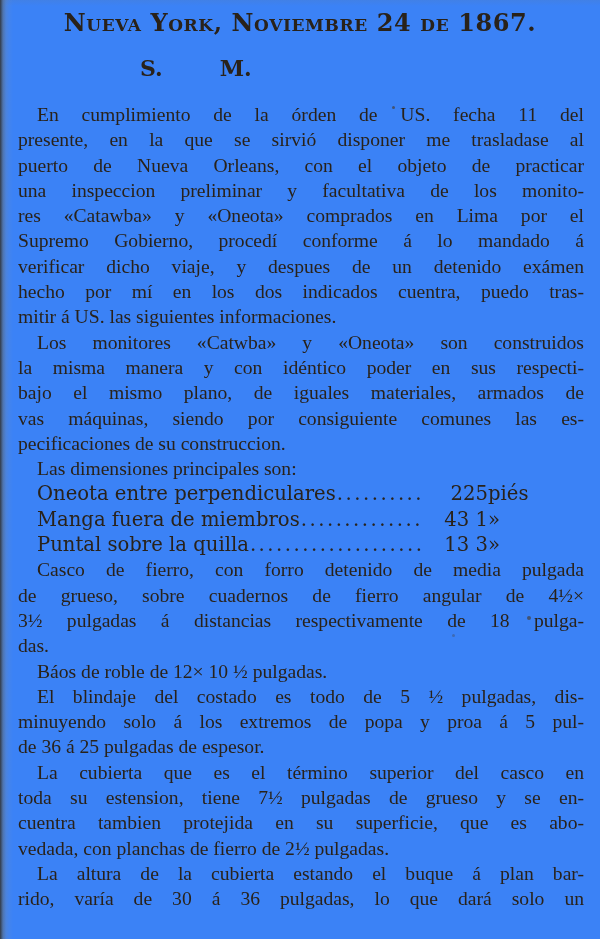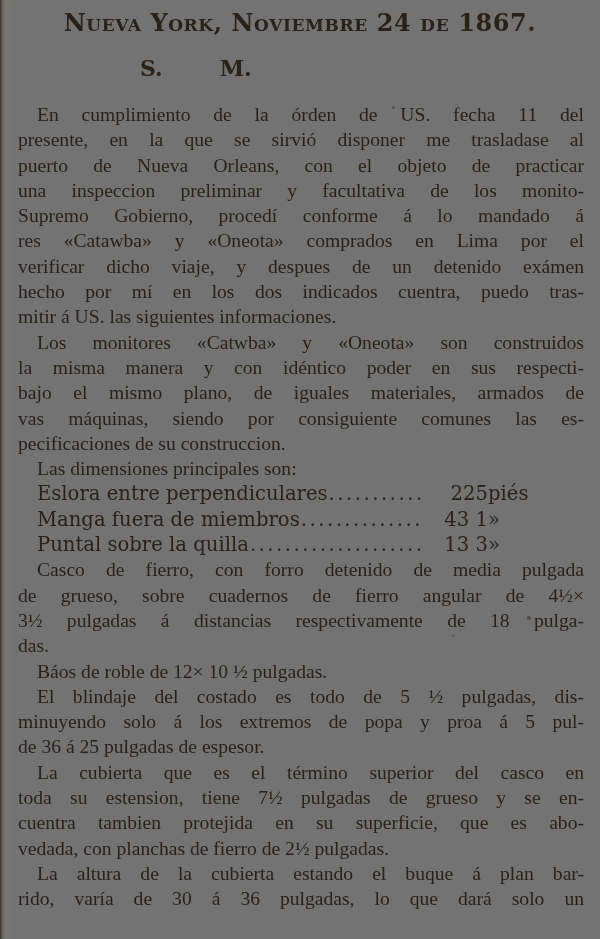--- a/index.html
+++ b/index.html
@@ -5,21 +5,21 @@
 <style>
   html, body { margin: 0; padding: 0; }
   body {
     width: 600px; height: 939px;
     font-family: "DejaVu Serif", "Liberation Serif", serif;
     background: #e8e4c8;
   }
   .page {
     position: relative;
     width: 600px; height: 939px;
-    background: #737373;
+    background: #3b82f6;
     color: #29221a;
     overflow: hidden;
     box-sizing: border-box;
   }
   .edge-shadow {
     position: absolute; left: 0; top: 0; bottom: 0; width: 14px;
     background: linear-gradient(to right,
       rgba(48,46,40,0.85) 0px,
       rgba(102,99,86,0.45) 3px,
       rgba(140,136,118,0.20) 6px,
@@ -103,38 +103,38 @@
     <span>S.</span>
     <span>M.</span>
   </div>
 
   <div class="doc-body">
       <div class="para">
         <div class="line first">En cumplimiento de la órden de US. fecha 11 del</div>
         <div class="line">presente, en la que se sirvió disponer me trasladase al</div>
         <div class="line">puerto de Nueva Orleans, con el objeto de practicar</div>
         <div class="line">una inspeccion preliminar y facultativa de los monito-</div>
+        <div class="line">res «Catawba» y «Oneota» comprados en Lima por el</div>
         <div class="line">Supremo Gobierno, procedí conforme á lo mandado á</div>
-        <div class="line">res «Catawba» y «Oneota» comprados en Lima por el</div>
         <div class="line">verificar dicho viaje, y despues de un detenido exámen</div>
         <div class="line">hecho por mí en los dos indicados cuentra, puedo tras-</div>
         <div class="line last">mitir á US. las siguientes informaciones.</div>
       </div>
       <div class="para">
         <div class="line first">Los monitores «Catwba» y «Oneota» son construidos</div>
         <div class="line">la misma manera y con idéntico poder en sus respecti-</div>
         <div class="line">bajo el mismo plano, de iguales materiales, armados de</div>
         <div class="line">vas máquinas, siendo por consiguiente comunes las es-</div>
         <div class="line last">pecificaciones de su construccion.</div>
       </div>
       <div class="para">
         <div class="line first last">Las dimensiones principales son:</div>
       </div>
       <div class="dim-row">
-        <span class="dim-label">Eslora entre perpendiculares</span>
+        <span class="dim-label">Oneota entre perpendiculares</span>
         <span class="dim-leader">............................................................</span>
         <span class="dim-value">225</span>
         <span class="dim-unit">piés</span>
       </div>
       <div class="dim-row">
         <span class="dim-label">Manga fuera de miembros</span>
         <span class="dim-leader">............................................................</span>
         <span class="dim-value">43 1</span>
         <span class="dim-unit">»</span>
       </div>

